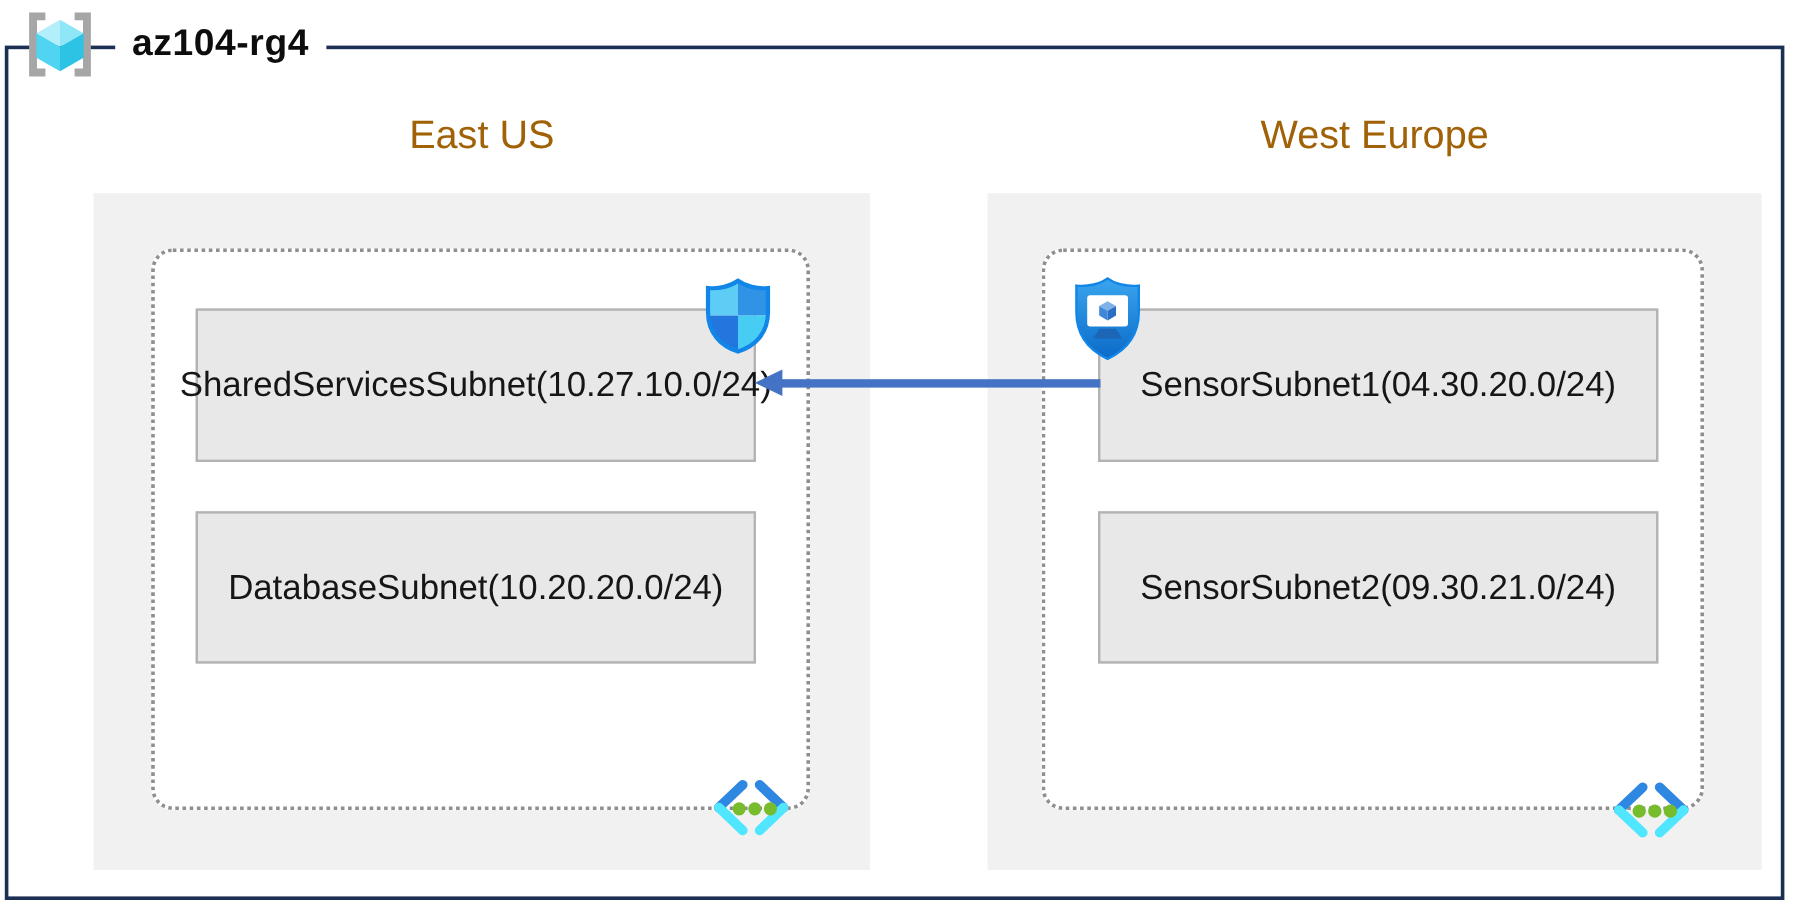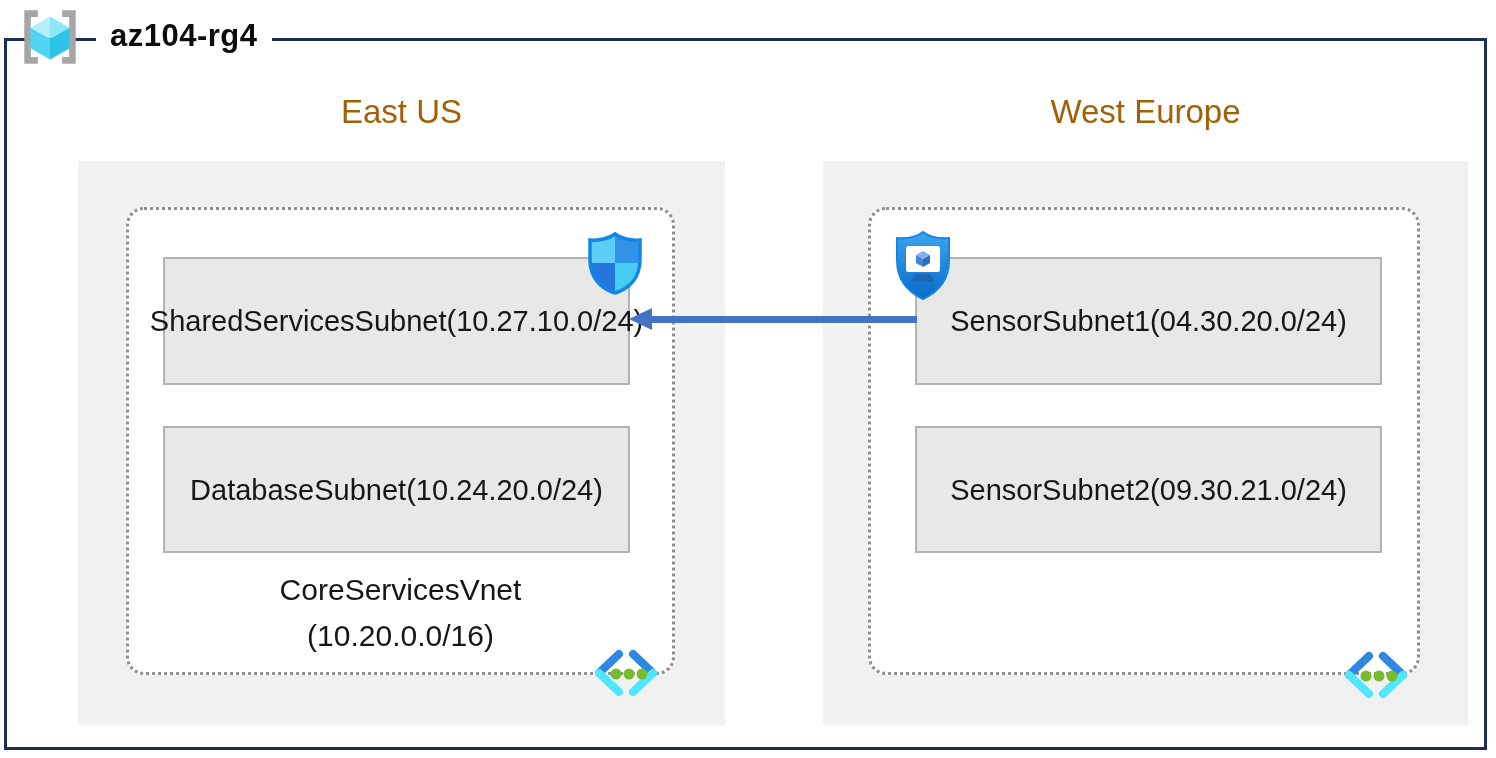--- a/index.html
+++ b/index.html
@@ -89,36 +89,32 @@
 
   <div class="vnet-box east"></div>
   <div class="vnet-box west"></div>
 
   <div class="subnet east row1">
     <span>SharedServicesSubnet</span>
     <span>(10.27.10.0/24)</span>
   </div>
   <div class="subnet east row2">
     <span>DatabaseSubnet</span>
-    <span>(10.24.20.0/24)</span>
+    <span>(10.20.20.0/24)</span>
   </div>
 
   <div class="subnet west row1">
     <span>SensorSubnet1</span>
     <span>(04.30.20.0/24)</span>
   </div>
   <div class="subnet west row2">
     <span>SensorSubnet2</span>
     <span>(09.30.21.0/24)</span>
   </div>
 
-  <div class="vnet-label east">
-    <div>CoreServicesVnet</div>
-    <div>(10.20.0.0/16)</div>
-  </div>
 
   <svg class="icon nsg-icon" viewBox="0 0 60 66">
     <defs>
       <clipPath id="nsgClip">
         <path d="M30,4 C36,8.5 46,11 55,10 L55,30 C55,48 44,58.5 30,63 C16,58.5 5,48 5,30 L5,10 C14,11 24,8.5 30,4 Z"></path>
       </clipPath>
     </defs>
     <g clip-path="url(#nsgClip)">
       <rect x="0" y="0" width="30" height="33" fill="#5ecdf5"></rect>
       <rect x="30" y="0" width="30" height="33" fill="#3093e6"></rect>

